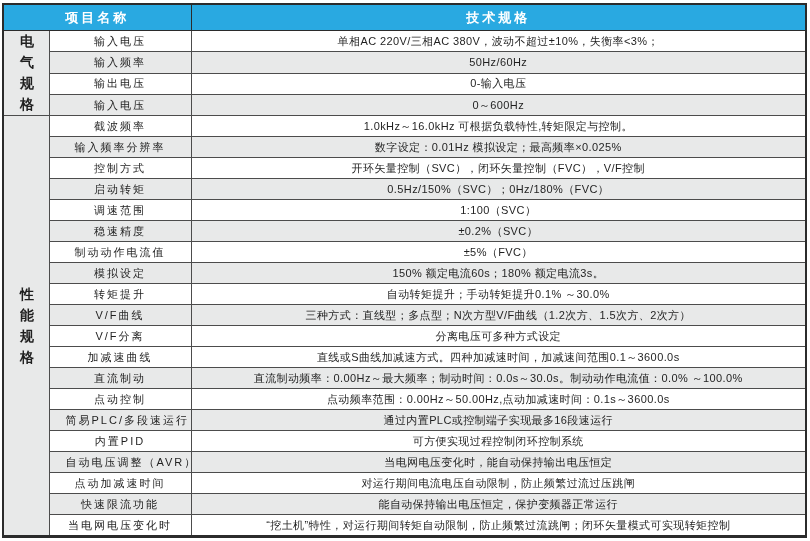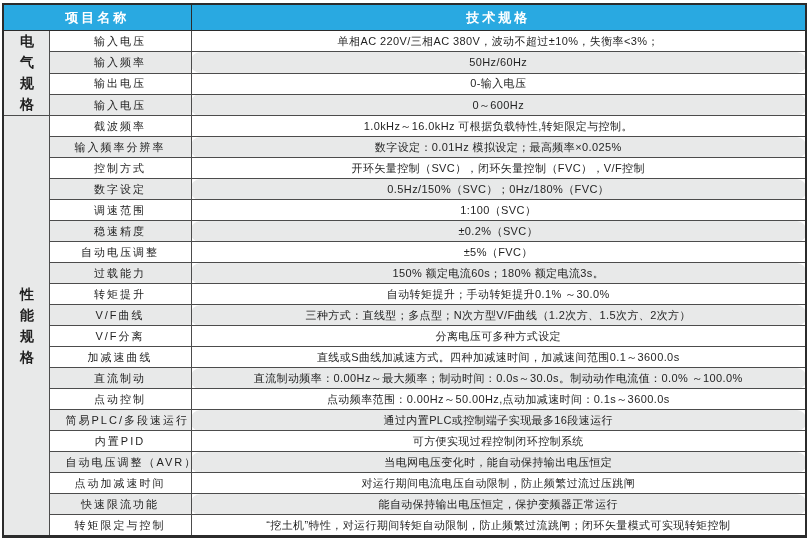--- a/index.html
+++ b/index.html
@@ -50,21 +50,21 @@
   tbody tr.shaded td{background:var(--stripe-bg);}
   td.group-cell{
     background:var(--stripe-bg) !important;
     white-space:pre-line;
     letter-spacing:1px;
     line-height:1.5;
     font-size:14px;
     font-weight:bold;
   }
   td.item-cell{letter-spacing:2px;}
-  td.spec-cell{letter-spacing:0.4px;border-radius:9px;}
+  td.spec-cell{letter-spacing:0.4px;}
   tr.section-start td{border-top:1.5px solid var(--border-dark);}
 </style>
 </head>
 <body>
 
 <div class="table-wrap">
   <table class="spec-table">
     <colgroup>
       <col style="width:46px">
       <col style="width:142px">
@@ -103,37 +103,37 @@
         </tr>
         <tr class="shaded">
           <td class="item-cell">输入频率分辨率</td>
           <td class="spec-cell">数字设定：0.01Hz 模拟设定；最高频率×0.025%</td>
         </tr>
         <tr>
           <td class="item-cell">控制方式</td>
           <td class="spec-cell">开环矢量控制（SVC），闭环矢量控制（FVC），V/F控制</td>
         </tr>
         <tr class="shaded">
-          <td class="item-cell">数字设定</td>
+          <td class="item-cell">启动转矩</td>
           <td class="spec-cell">0.5Hz/150%（SVC）；0Hz/180%（FVC）</td>
         </tr>
         <tr>
           <td class="item-cell">调速范围</td>
           <td class="spec-cell">1:100（SVC）</td>
         </tr>
         <tr class="shaded">
           <td class="item-cell">稳速精度</td>
           <td class="spec-cell">±0.2%（SVC）</td>
         </tr>
         <tr>
-          <td class="item-cell">自动电压调整</td>
+          <td class="item-cell">制动动作电流值</td>
           <td class="spec-cell">±5%（FVC）</td>
         </tr>
         <tr class="shaded">
-          <td class="item-cell">过载能力</td>
+          <td class="item-cell">模拟设定</td>
           <td class="spec-cell">150% 额定电流60s；180% 额定电流3s。</td>
         </tr>
         <tr>
           <td class="item-cell">转矩提升</td>
           <td class="spec-cell">自动转矩提升；手动转矩提升0.1% ～30.0%</td>
         </tr>
         <tr class="shaded">
           <td class="item-cell">V/F曲线</td>
           <td class="spec-cell">三种方式：直线型；多点型；N次方型V/F曲线（1.2次方、1.5次方、2次方）</td>
         </tr>
@@ -167,18 +167,18 @@
         </tr>
         <tr>
           <td class="item-cell">点动加减速时间</td>
           <td class="spec-cell">对运行期间电流电压自动限制，防止频繁过流过压跳闸</td>
         </tr>
         <tr class="shaded">
           <td class="item-cell">快速限流功能</td>
           <td class="spec-cell">能自动保持输出电压恒定，保护变频器正常运行</td>
         </tr>
         <tr>
-          <td class="item-cell">转矩限定与控制</td>
+          <td class="item-cell">当电网电压变化时</td>
           <td class="spec-cell">“挖土机”特性，对运行期间转矩自动限制，防止频繁过流跳闸；闭环矢量模式可实现转矩控制</td>
         </tr>
       </tbody>
   </table>
 </div>
 
 </body></html>

